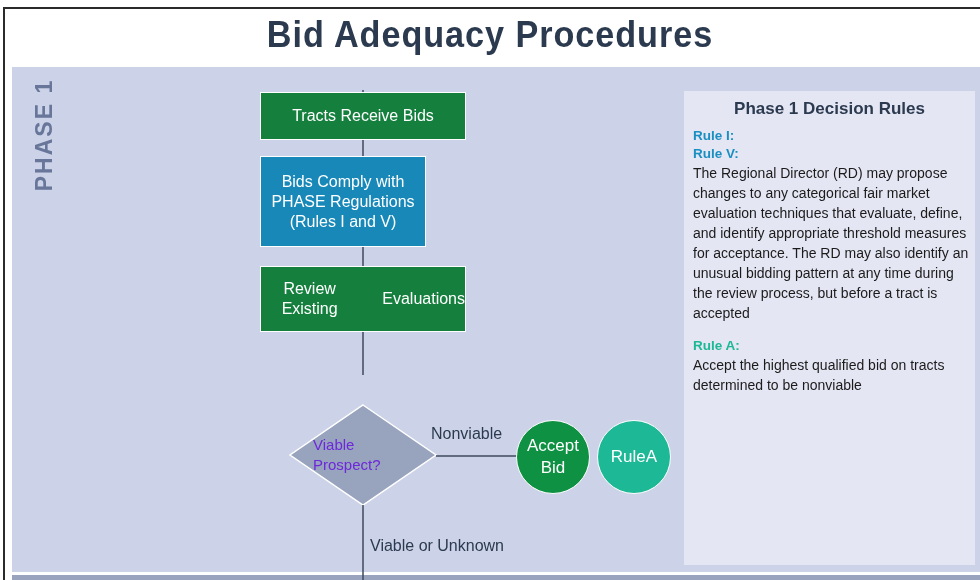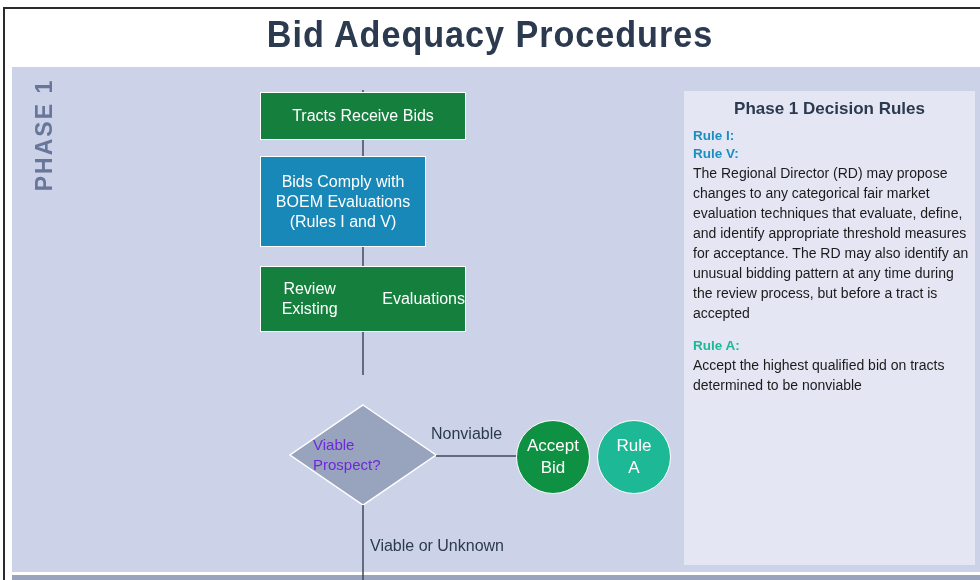--- a/index.html
+++ b/index.html
@@ -78,42 +78,42 @@
   <line x1="436" y1="456" x2="518" y2="456" stroke="#3e4a5f" stroke-width="1.5"></line>
   <line x1="363" y1="505" x2="363" y2="580" stroke="#3e4a5f" stroke-width="1.5"></line>
 </svg>
 
 <div class="box gray" style="left:260px; top:92px; width:206px; height:48px;">
   <span>Tracts Receive Bids</span>
 </div>
 
 <div class="box blue" style="left:260px; top:156px; width:166px; height:91px; flex-direction:column;">
   <span>Bids Comply with</span>
-  <span>BOEM Evaluations</span>
+  <span>PHASE Regulations</span>
   <span>(Rules I and V)</span>
 </div>
 
 <div class="box gray" style="left:260px; top:266px; width:206px; height:66px; flex-direction:row;gap:24px;">
   <span>Review Existing</span>
   <span>Evaluations</span>
 </div>
 
 <div class="diamond-text" style="left:313px; top:435px; width:100px;">
   <div>Viable</div>
   <div>Prospect?</div>
 </div>
 
 <div class="edge-label" style="left:431px; top:425px;">Nonviable</div>
 
 <div class="circle green" style="left:516px; top:420px; flex-direction:column;justify-content:center;">
   <span>Accept</span>
   <span>Bid</span>
 </div>
 
-<div class="circle teal" style="left:597px; top:420px; flex-direction:column;">
+<div class="circle teal" style="left:597px; top:420px; flex-direction:row;">
   <span>Rule</span>
   <span>A</span>
 </div>
 
 <div class="edge-label" style="left:370px; top:537px;">Viable or Unknown</div>
 
 <div class="rules-panel">
   <div class="rules-title">Phase 1 Decision Rules</div>
 
   <div>

